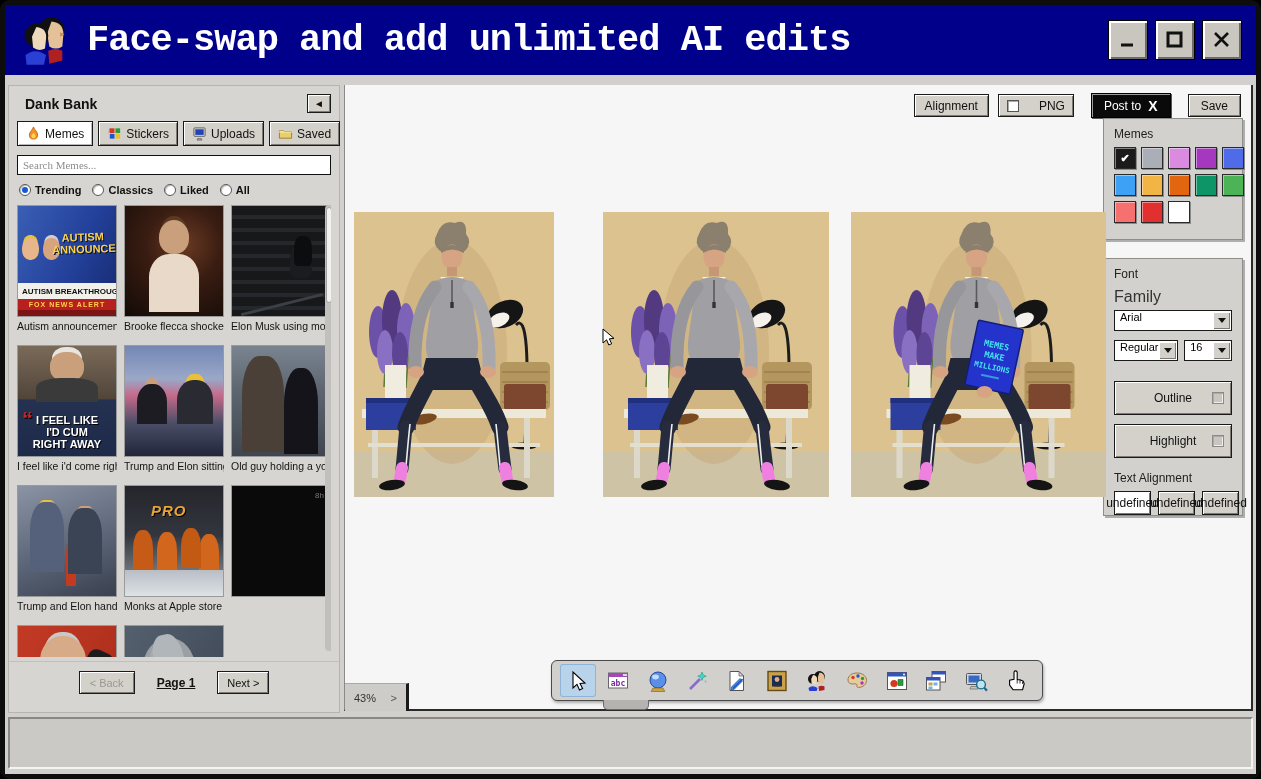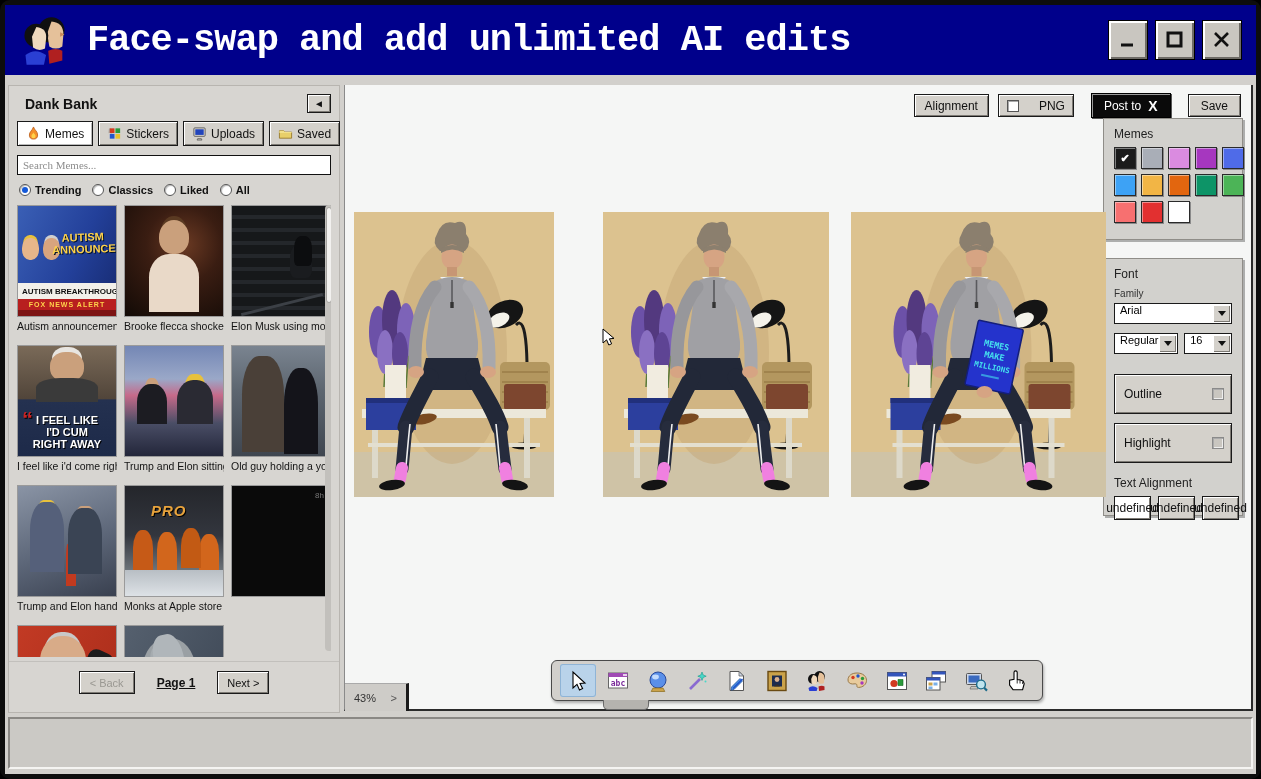--- a/index.html
+++ b/index.html
@@ -123,26 +123,26 @@
   .save-btn{height:23px;padding:0 12px;font-size:12px;margin-left:8px;}
 
   .panel{position:absolute;background:#d2d1cd;border:1px solid #8f8d88;box-shadow:2px 2px 0 rgba(40,40,40,.35);padding:8px 10px;}
   .colors-panel{top:33px;right:8px;width:140px;height:122px;}
   .panel-title{font-size:12px;color:#222;margin-bottom:6px;}
   .swatch-grid{display:grid;grid-template-columns:repeat(5,22px);gap:5px;}
   .swatch{width:22px;height:22px;border:1px solid #2a2a2a;box-shadow:inset 1px 1px 0 rgba(255,255,255,.45),1px 1px 0 #8a8a8a;cursor:pointer;position:relative;}
   .swatch .chk{position:absolute;inset:0;display:flex;align-items:center;justify-content:center;color:#fff;font-size:11px;font-weight:bold;}
 
   .font-panel{top:173px;right:8px;width:140px;height:258px;}
-  .fp-label{font-size:10px;color:#333;margin:7px 0 4px 0;}
+  .fp-label{font-size:16px;color:#333;margin:7px 0 4px 0;}
   .select{height:21px;background:#fff;border:1px solid #1a1a1a;display:flex;align-items:flex-start;font-size:11px;padding-left:5px;position:relative;cursor:pointer;}
   .select .dd{position:absolute;right:1px;top:1px;bottom:1px;width:17px;background:#d4d1cb;box-shadow:inset 1px 1px 0 #fff,inset -1px -1px 0 #7d7a74;display:flex;align-items:center;justify-content:center;}
   .dd::after{content:"";width:0;height:0;border-left:4px solid transparent;border-right:4px solid transparent;border-top:5px solid #111;}
   .fp-row{display:flex;gap:6px;margin-bottom:20px;}
-  .toggle-btn{width:100%;height:40px;justify-content:flex-start;padding:0 9px;font-size:12px;margin-bottom:9px;position:relative;}
+  .toggle-btn{width:100%;height:34px;justify-content:center;padding:0 9px;font-size:12px;margin-bottom:9px;position:relative;}
   .toggle-ind{position:absolute;right:7px;width:12px;height:12px;background:#c9c6c0;border:1px solid #8a8a8a;box-shadow:inset 1px 1px 0 #aaa, inset -1px -1px 0 #eee;}
   .align-row{display:flex;gap:7px;}
   .align-btn{width:37px;height:24px;}
   .align-btn.selected{background:#fff;}
 
   .canvas-img{position:absolute;top:127px;height:285px;}
 
   .zoom-tab{position:absolute;left:0;bottom:-2px;width:64px;height:28px;background:#cecccа;background:#ceccc8;border-right:3px solid #1a1a1a;border-top:1px solid #aaa;display:flex;align-items:center;justify-content:space-between;padding:0 9px;cursor:pointer;}
   .zoom-val{font-size:11px;color:#333;}
   .zoom-chev{font-size:11px;color:#555;}

